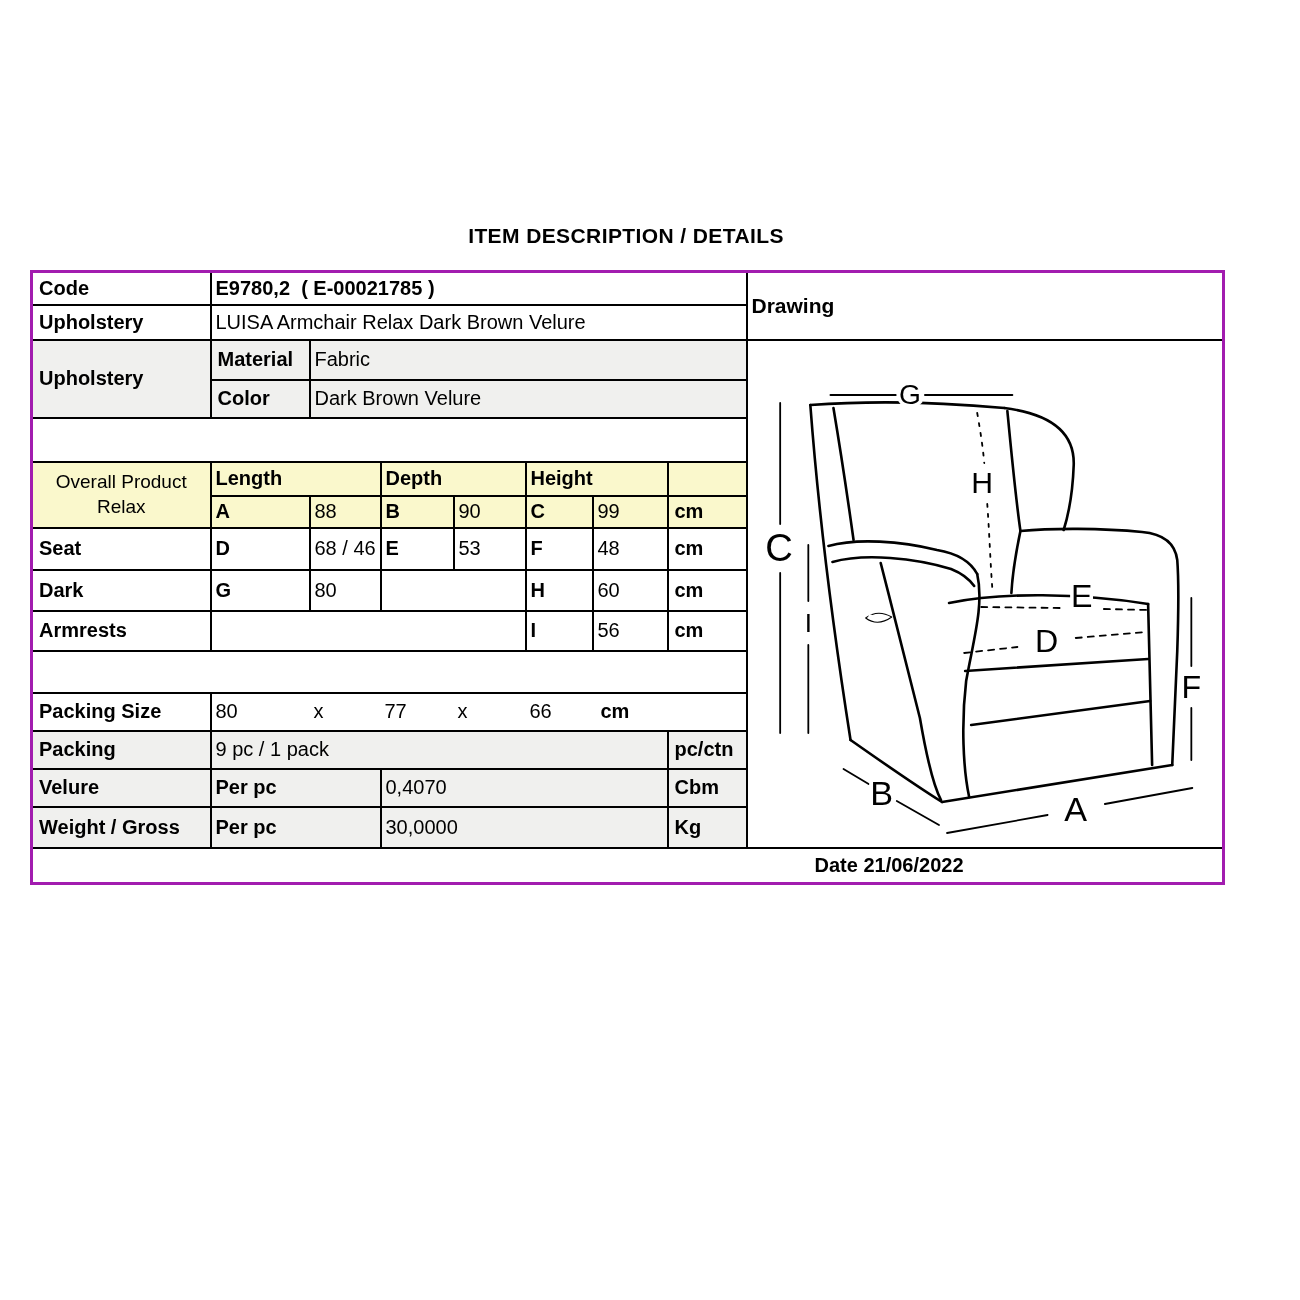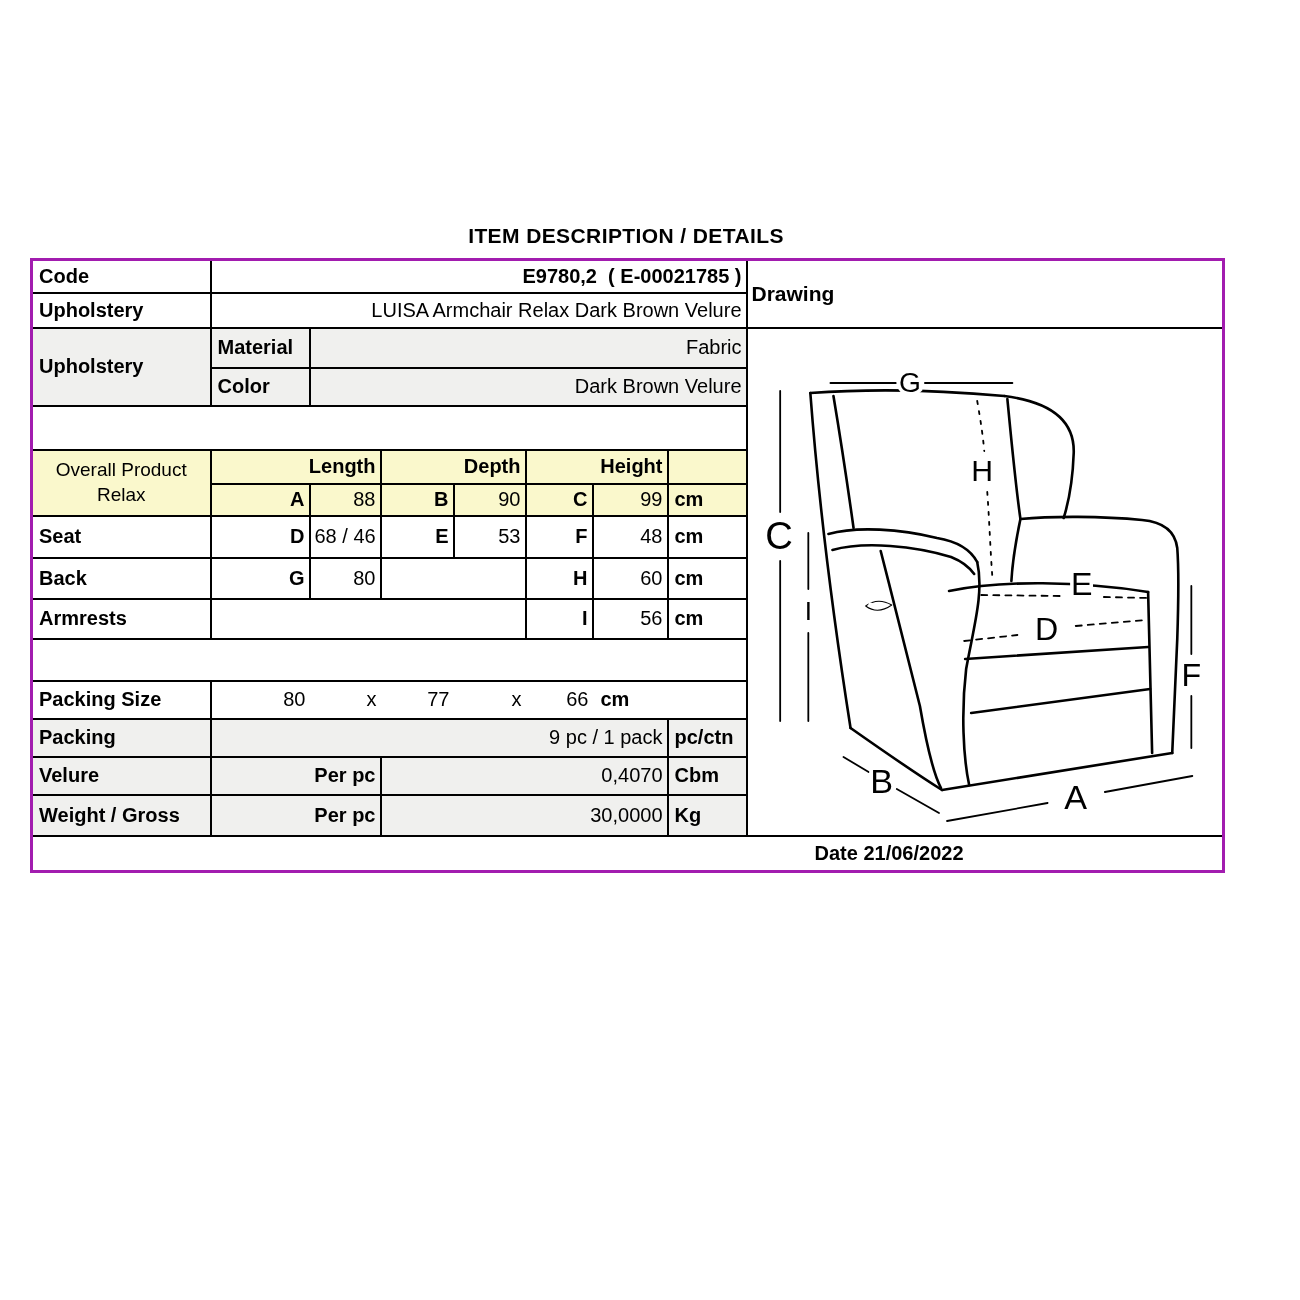--- a/index.html
+++ b/index.html
@@ -1,22 +1,22 @@
 <!DOCTYPE html>
 <html><head>
 <meta charset="utf-8">
 <style>
   html,body{margin:0;padding:0;background:#fff}
   body{width:1300px;height:1300px;position:relative;font-family:"Liberation Sans",sans-serif;color:#000}
   .sheet{position:absolute;left:30px;top:224px;width:1192px}
-  .title{text-align:center;font-weight:bold;font-size:21px;letter-spacing:.4px;margin-bottom:10px}
+  .title{text-align:center;font-weight:bold;font-size:21px;letter-spacing:.4px;margin-bottom:22px}
   table.spec{border-collapse:collapse;table-layout:fixed;width:1192px;border:3px solid #a21caf}
   td{border:2px solid #000;font-size:20px;padding:0 4px;overflow:hidden;white-space:nowrap;vertical-align:middle}
   .lbl{font-weight:bold;text-align:left;padding-left:6px}
-  .ctr{text-align:right}
+  .ctr{text-align:left}
   .b{font-weight:bold}
   .unit{font-weight:bold;text-align:left;padding-left:6px}
   .gray{background:#f0f0ee}
   .yellow{background:#faf8cc}
   .nl{border-left:none}
   .nr{border-right:none}
   .ops{text-align:center;font-weight:normal;font-size:19px;line-height:1.3;white-space:normal}
   .dhead{text-align:left;font-weight:bold;font-size:21px}
   .dcell{position:relative;padding:0}
   .datecell{font-weight:bold;text-align:center;padding-left:527px}
@@ -174,21 +174,21 @@
       <td class="ctr b">D</td>
       <td class="ctr">68 / 46</td>
       <td class="ctr b">E</td>
       <td class="ctr">53</td>
       <td class="ctr b">F</td>
       <td class="ctr">48</td>
       <td class="unit">cm</td>
     </tr>
 
     <tr style="height:41px">
-      <td class="lbl">Back</td>
+      <td class="lbl">Dark</td>
       <td class="ctr b">G</td>
       <td class="ctr">80</td>
       <td colspan="2"></td>
       <td class="ctr b">H</td>
       <td class="ctr">60</td>
       <td class="unit">cm</td>
     </tr>
 
     <tr style="height:40px">
       <td class="lbl">Armrests</td>

